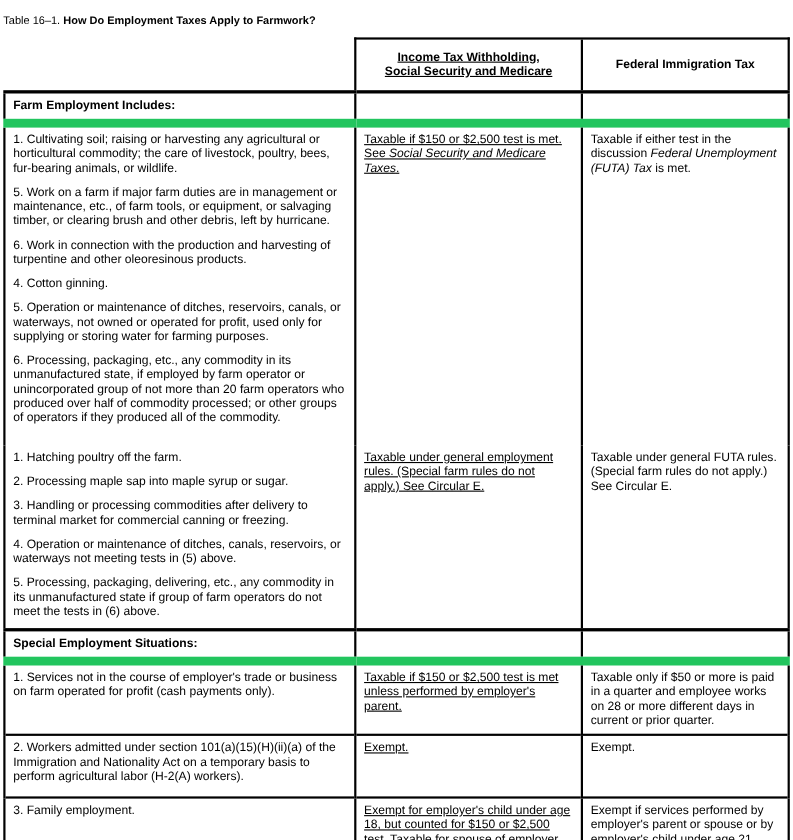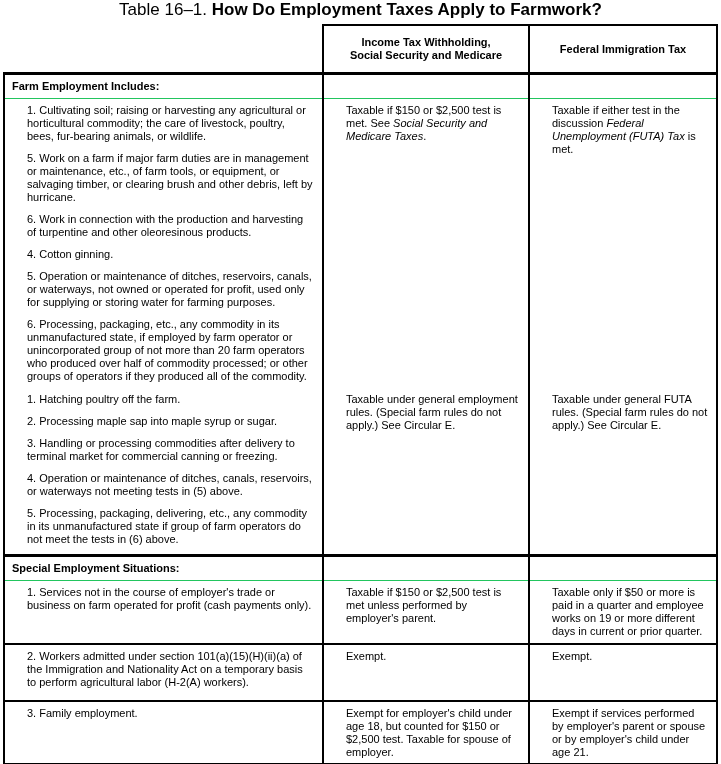--- a/index.html
+++ b/index.html
@@ -11,69 +11,68 @@
     width: 721px;
     height: 764px;
     font-family: "Liberation Sans", "DejaVu Sans", sans-serif;
     color: #000000;
     overflow: hidden;
   }
   .page {
     padding: 2px 3px 0 3px;
   }
   .caption {
-    font-size: 17px;
+    font-size: 10px;
     line-height: 14px;
-    margin: 1px 0 7px 0;
+    margin: 11px 0 7px 0;
     white-space: nowrap;
-    text-align: center;
   }
   .caption .t-main {
     font-weight: bold;
   }
   table.tax-table {
     border-collapse: collapse;
     table-layout: fixed;
     width: 713px;
     font-size: 11px;
     line-height: 13px;
   }
   td {
     vertical-align: top;
-    padding: 5px 8px 4px 22px;
+    padding: 5px 8px 4px 7px;
     word-wrap: break-word;
   }
   td p {
     margin: 0 0 9px 0;
   }
   td p:last-child {
     margin-bottom: 0;
   }
   
   td.c1 { border-left: 2px solid #000; }
-  td.c2 { border-left: 2px solid #000; }
+  td.c2 { border-left: 2px solid #000; text-decoration: underline; }
   td.c3 { border-left: 2px solid #000; border-right: 2px solid #000; }
   
   tr.colhead-row td.blank {
     border: none;
     padding: 0;
   }
   tr.colhead-row td.colhead {
     border-top: 2px solid #000;
     text-align: center;
     font-weight: bold;
     vertical-align: middle;
     padding: 4px 6px;
     height: 38px;
   }
   tr.colhead-row td.colhead .hl { display: block; }
   
   tr.section-row td {
     border-top: 3px solid #000;
-    border-bottom: 1px solid #22c55e;
+    border-bottom: 8px solid #22c55e;
     font-weight: bold;
     padding: 4px 8px 4px 7px;
     height: 15px;
     vertical-align: middle;
   }
   
   tr.sep td { border-top: 2px solid #000; }
   tr.last td { border-bottom: 3px solid #000; }
   tr.h-r1 td { height: 280px; }
   tr.h-r2 td { height: 157px; margin-top: 32px; }
@@ -155,21 +154,21 @@
       <td class="c3"></td>
     </tr>
     <tr class="body-row h-r3a">
       <td class="c1">
         <p>1. Services not in the course of employer's trade or business on farm operated for profit (cash payments only).</p>
       </td>
       <td class="c2">
         <p><span>Taxable if $150 or $2,500 test is met unless performed by employer's parent.</span></p>
       </td>
       <td class="c3">
-        <p><span>Taxable only if $50 or more is paid in a quarter and employee works on 19 or more different days in current or prior quarter.</span></p>
+        <p><span>Taxable only if $50 or more is paid in a quarter and employee works on 28 or more different days in current or prior quarter.</span></p>
       </td>
     </tr>
     <tr class="body-row sep h-r3b">
       <td class="c1">
         <p>2. Workers admitted under section 101(a)(15)(H)(ii)(a) of the Immigration and Nationality Act on a temporary basis to perform agricultural labor (H-2(A) workers).</p>
       </td>
       <td class="c2">
         <p><span>Exempt.</span></p>
       </td>
       <td class="c3">

